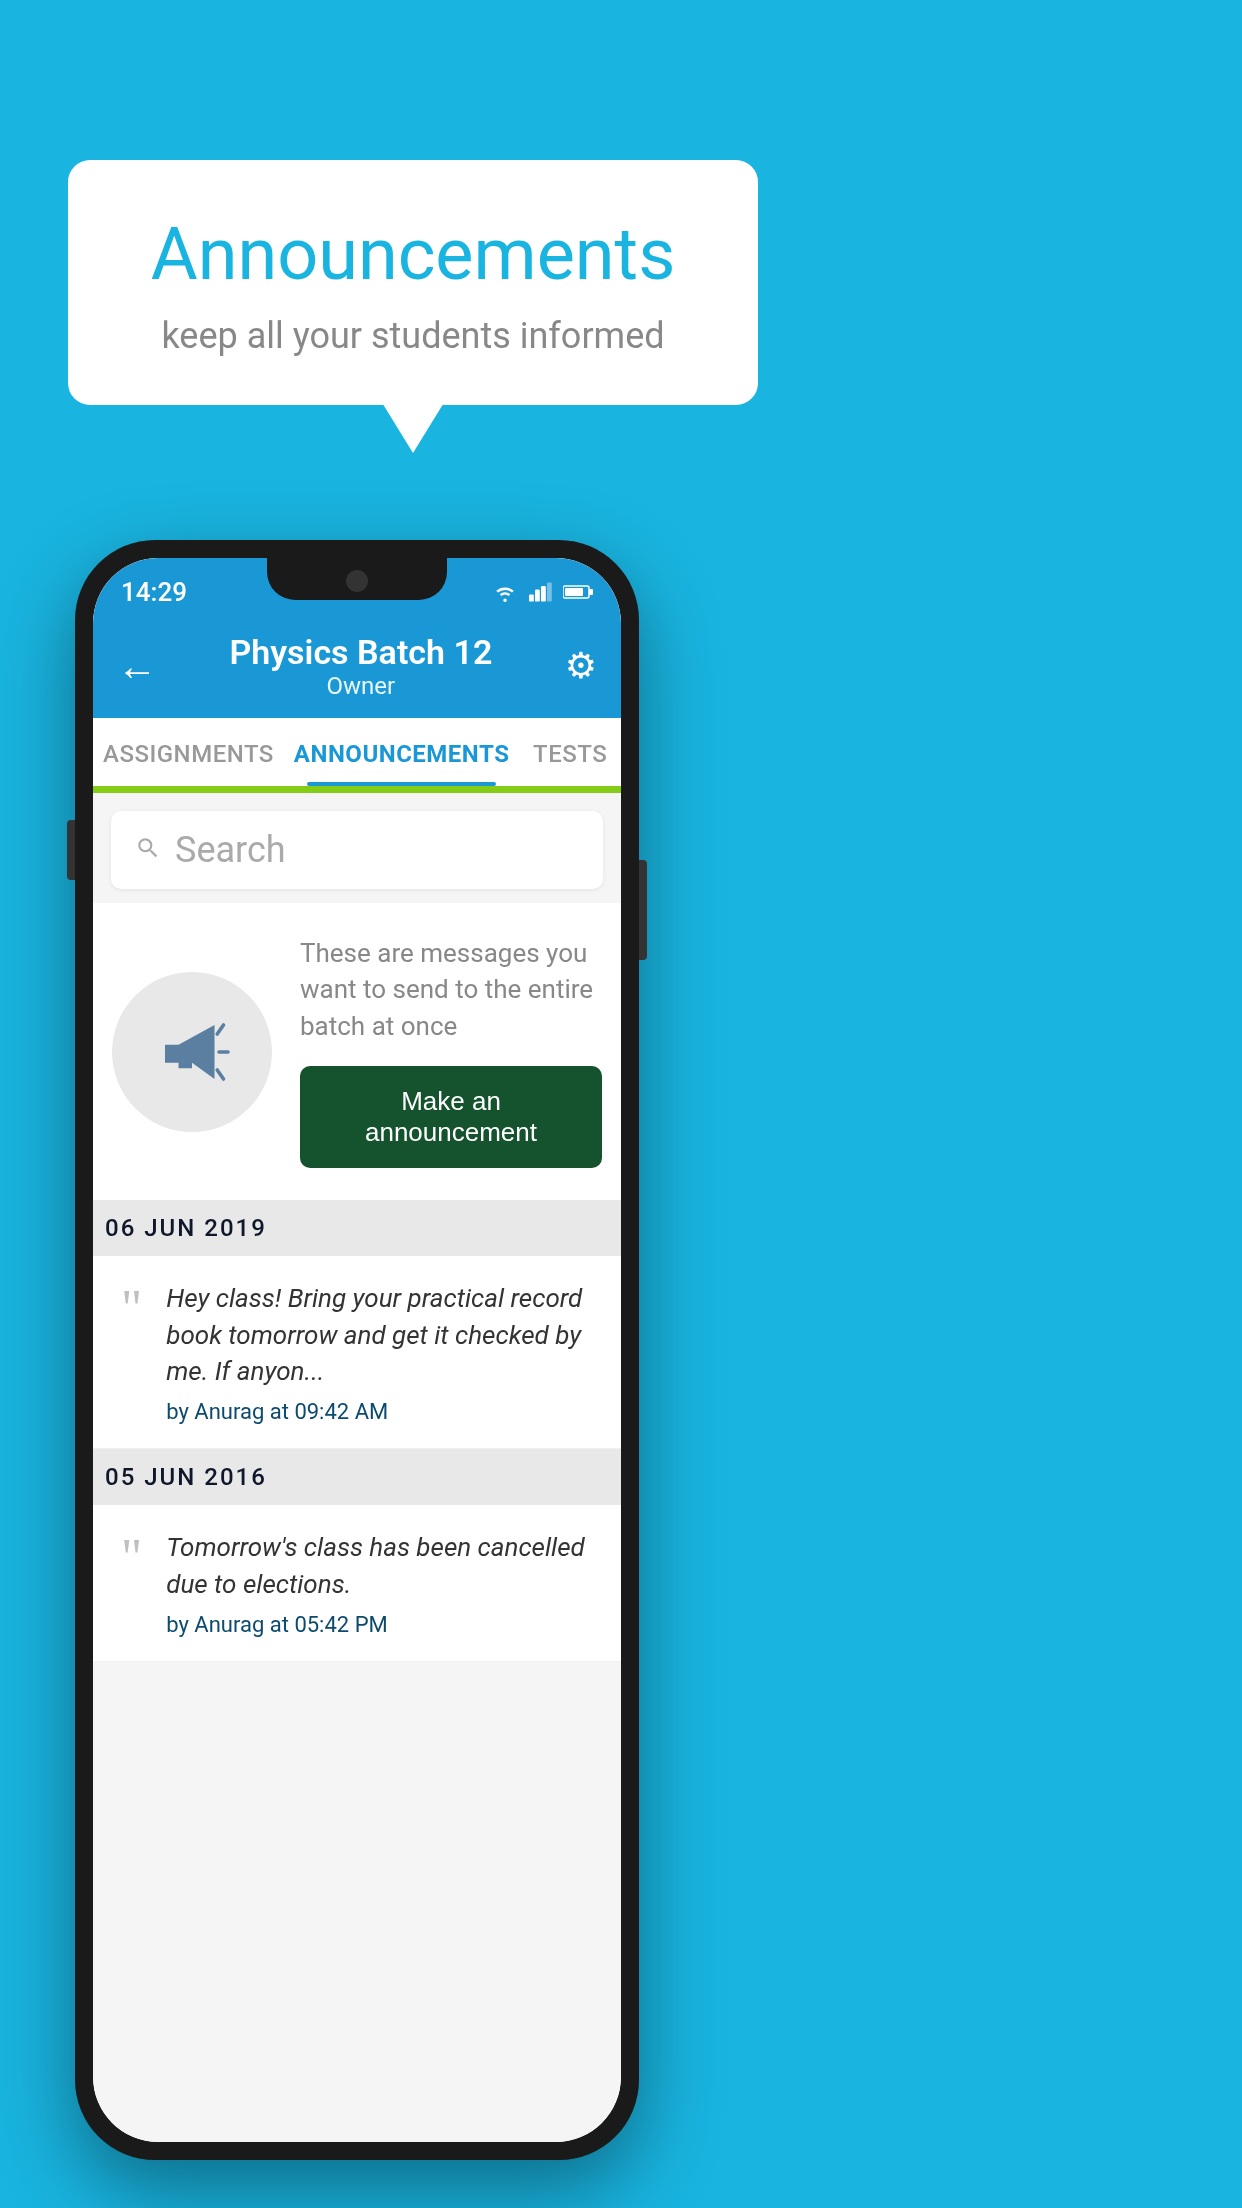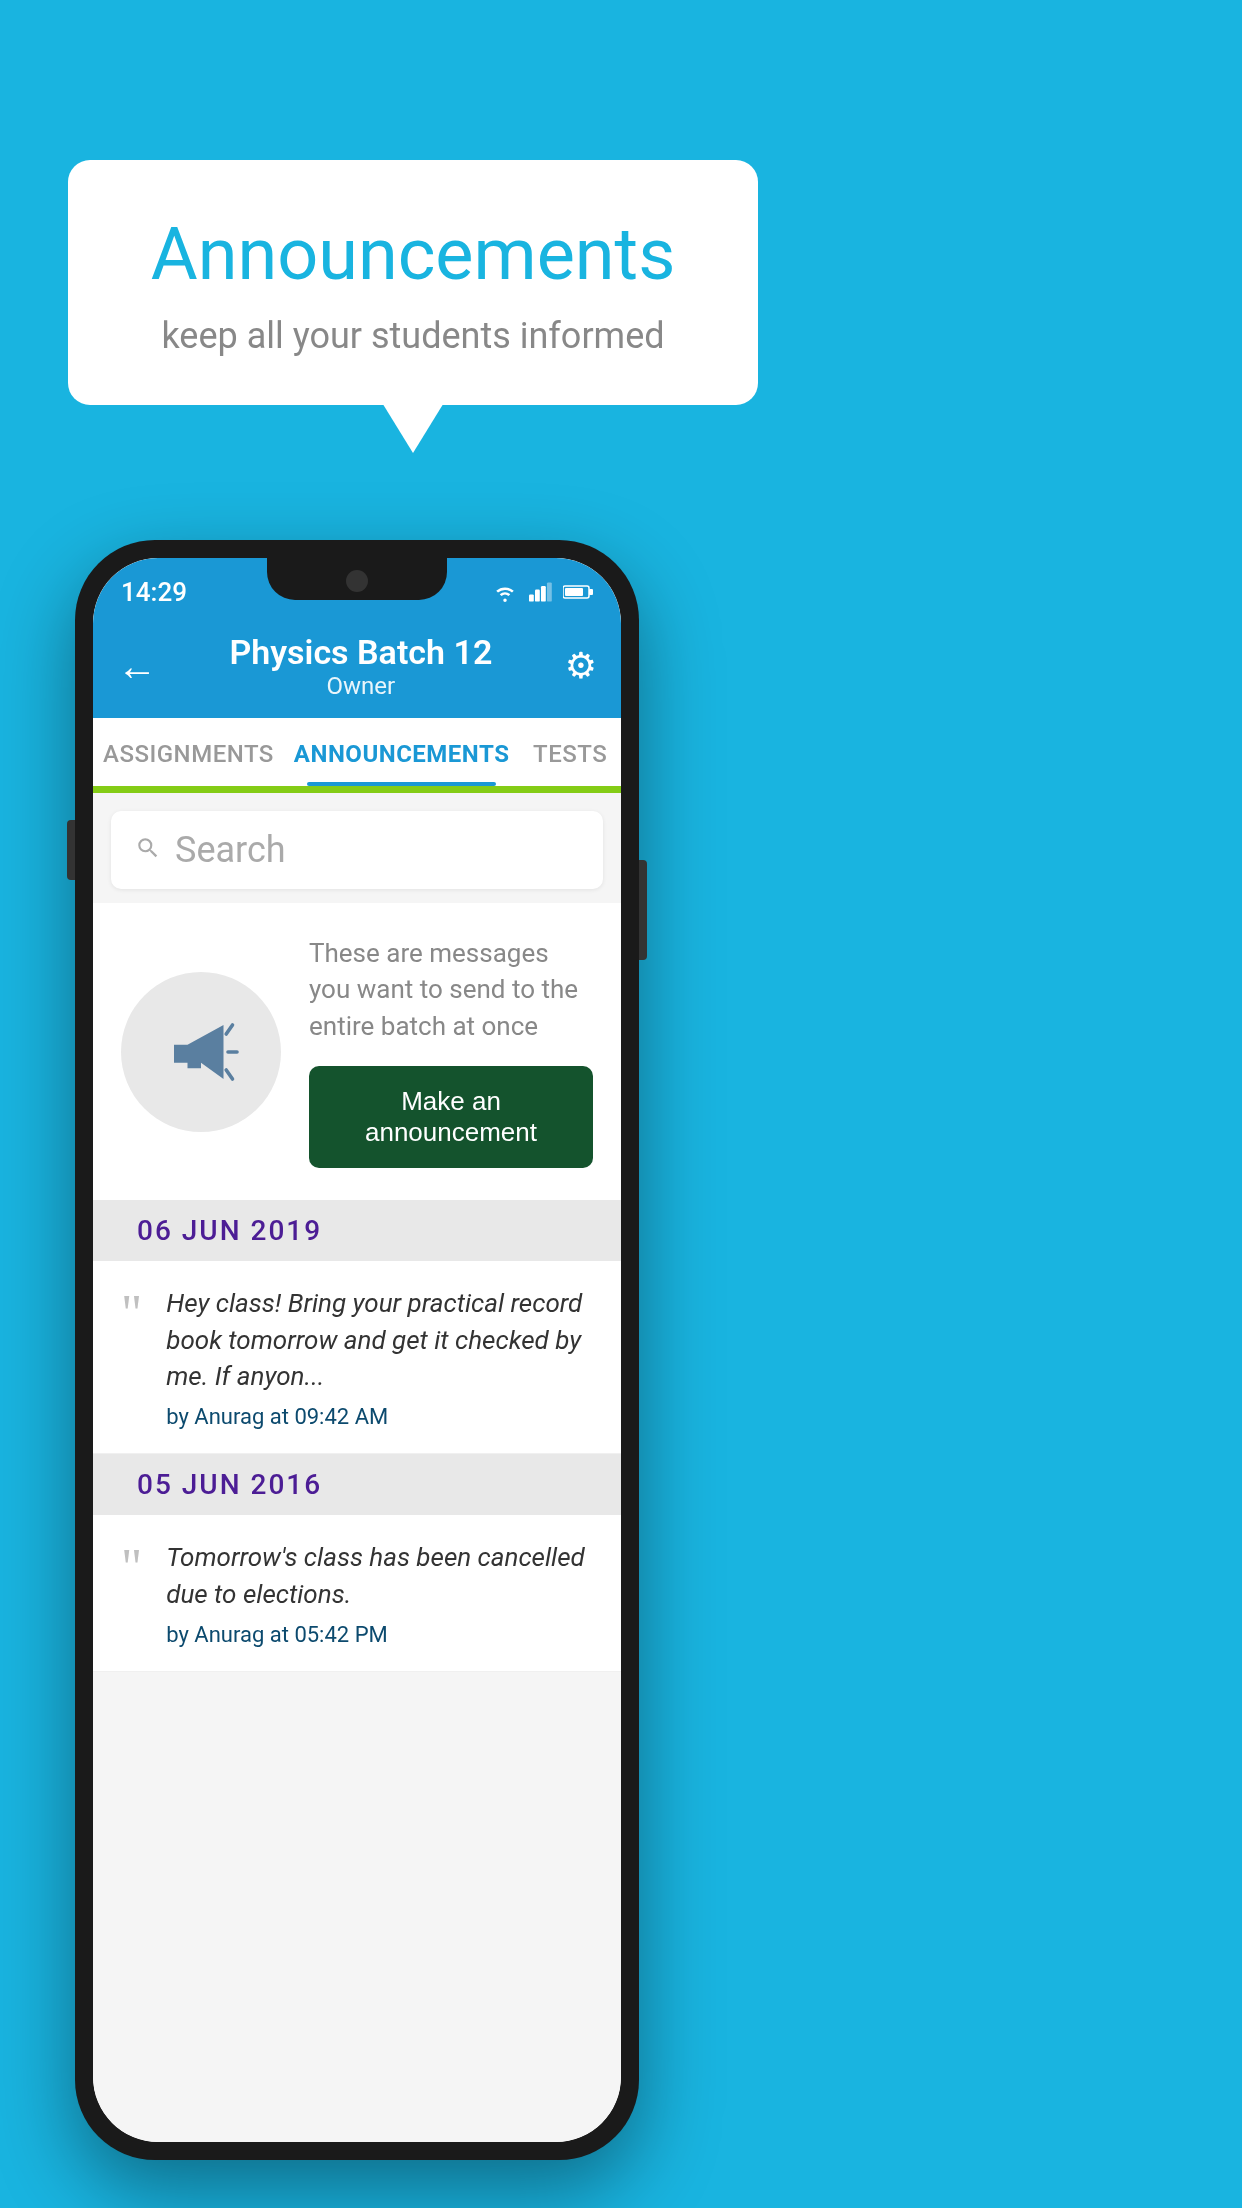--- a/index.html
+++ b/index.html
@@ -231,21 +231,21 @@
 
     .search-placeholder {
       font-size: 36px;
       color: #aaa;
     }
 
     
     .announce-card {
       background: white;
       margin: 14px 0 0;
-      padding: 32px 28px;
+      padding: 32px 19px;
       display: flex;
       align-items: center;
       gap: 28px;
     }
 
     .announce-icon-circle {
       width: 160px;
       height: 160px;
       border-radius: 50%;
       background: #e8e8e8;
@@ -280,23 +280,23 @@
       padding: 20px 28px;
       font-size: 26px;
       font-weight: 500;
       cursor: pointer;
       width: 100%;
     }
 
     
     .date-divider {
       background: #e8e8e8;
-      padding: 14px 44px;
-      font-size: 28px;
-      color: #4c1d95;
+      padding: 14px 12px;
+      font-size: 24px;
+      color: #0f172a;
       font-weight: 500;
       letter-spacing: 2px;
     }
 
     
     .announce-item {
       background: white;
       padding: 24px 28px;
       display: flex;
       align-items: flex-start;

